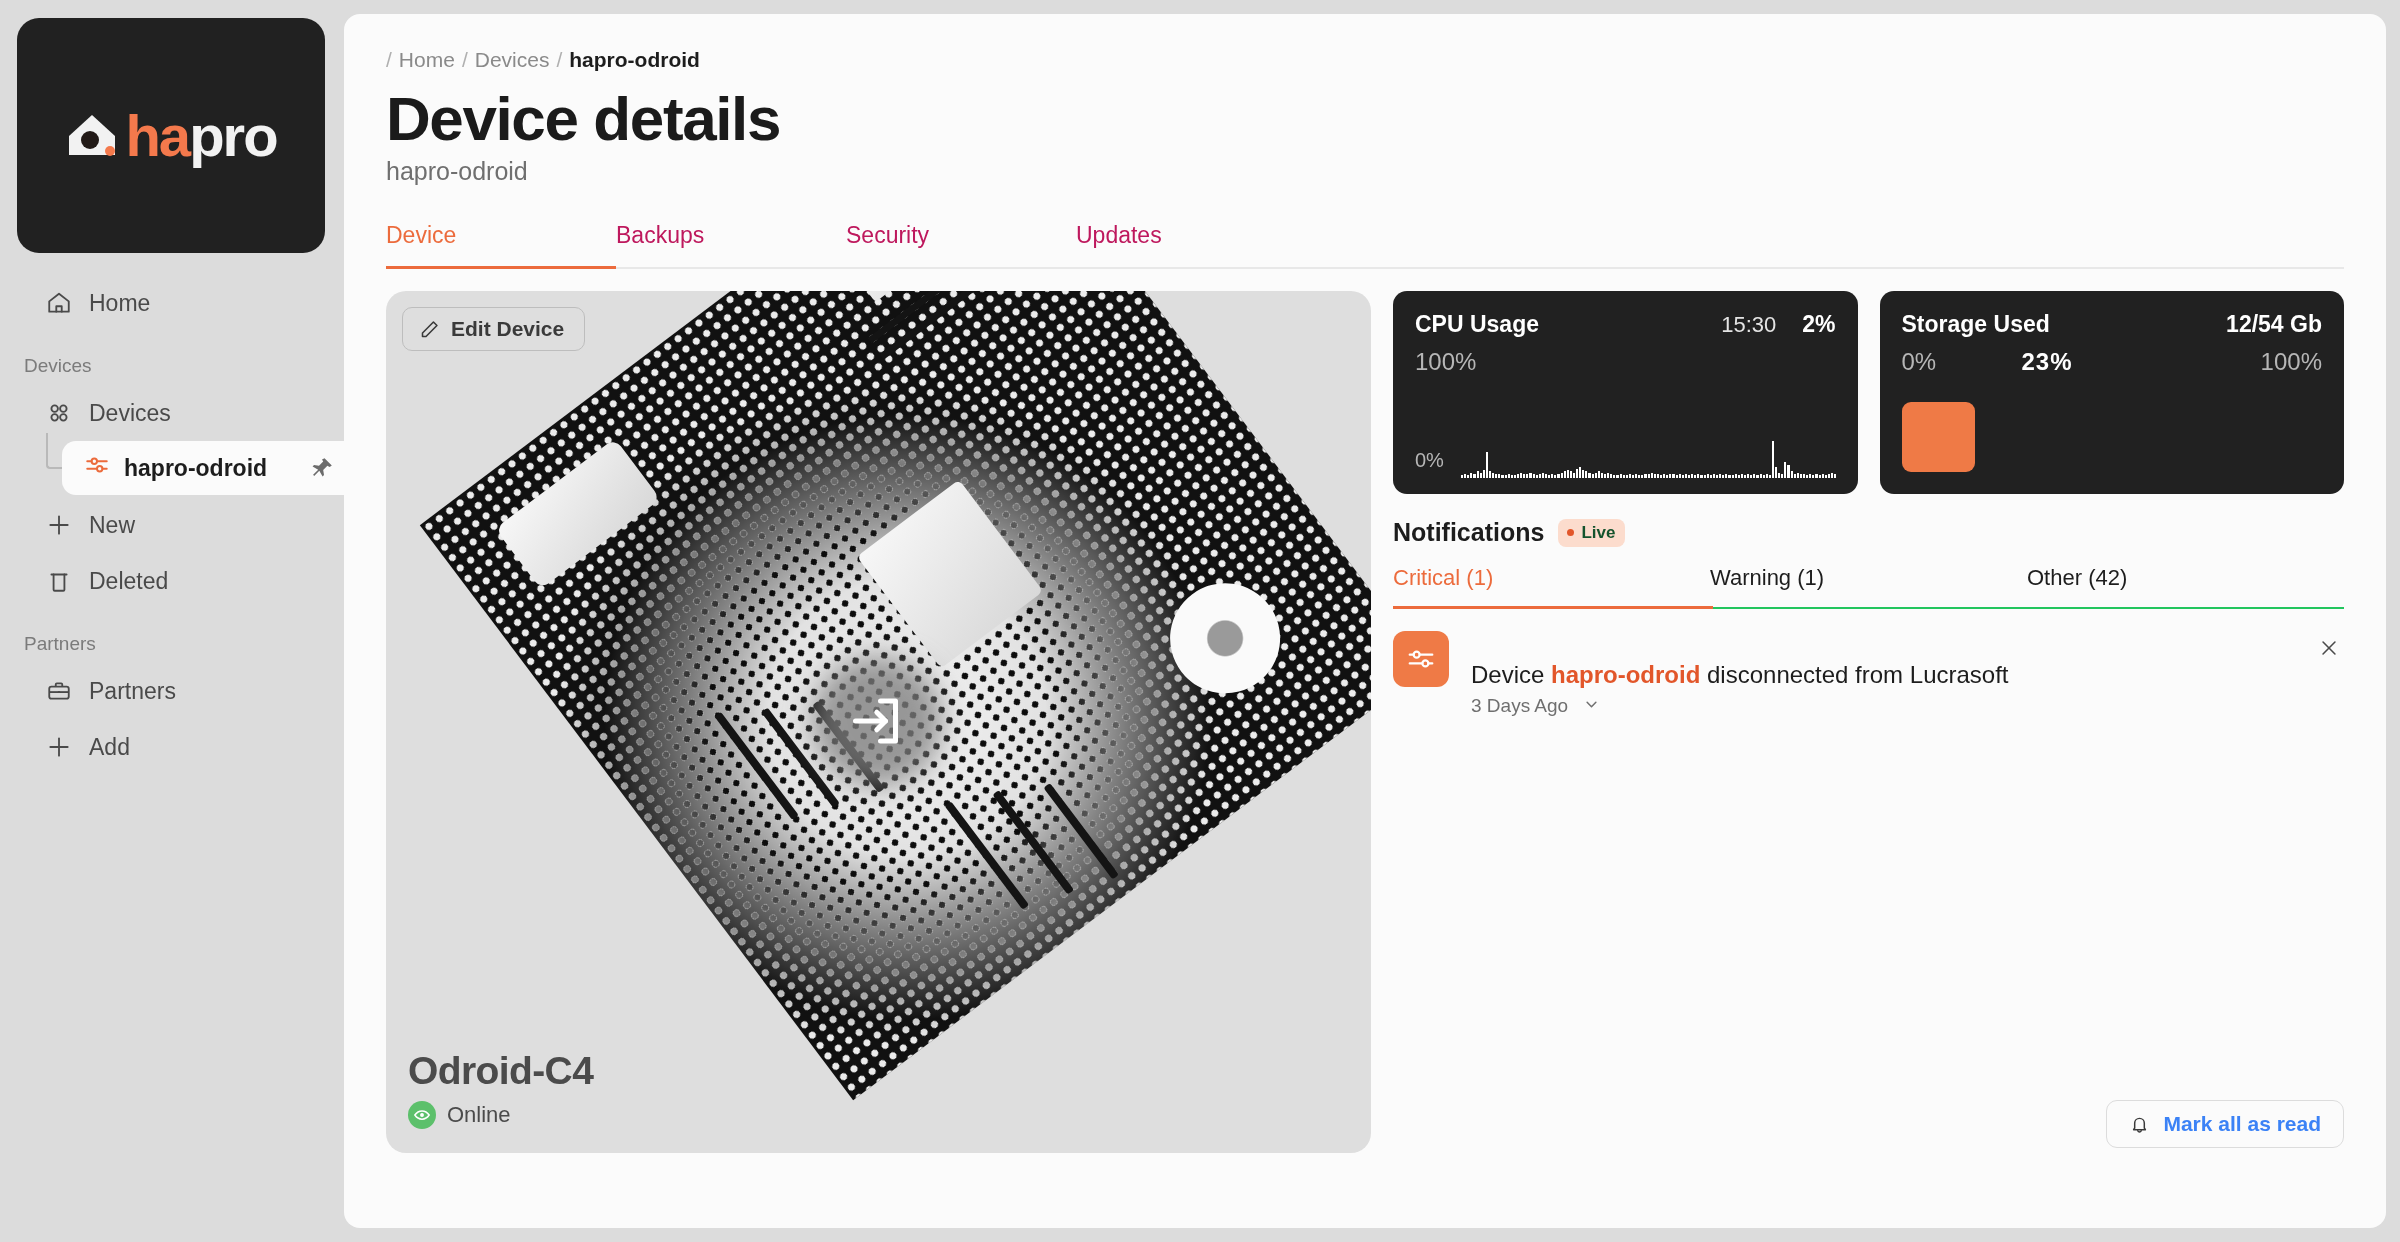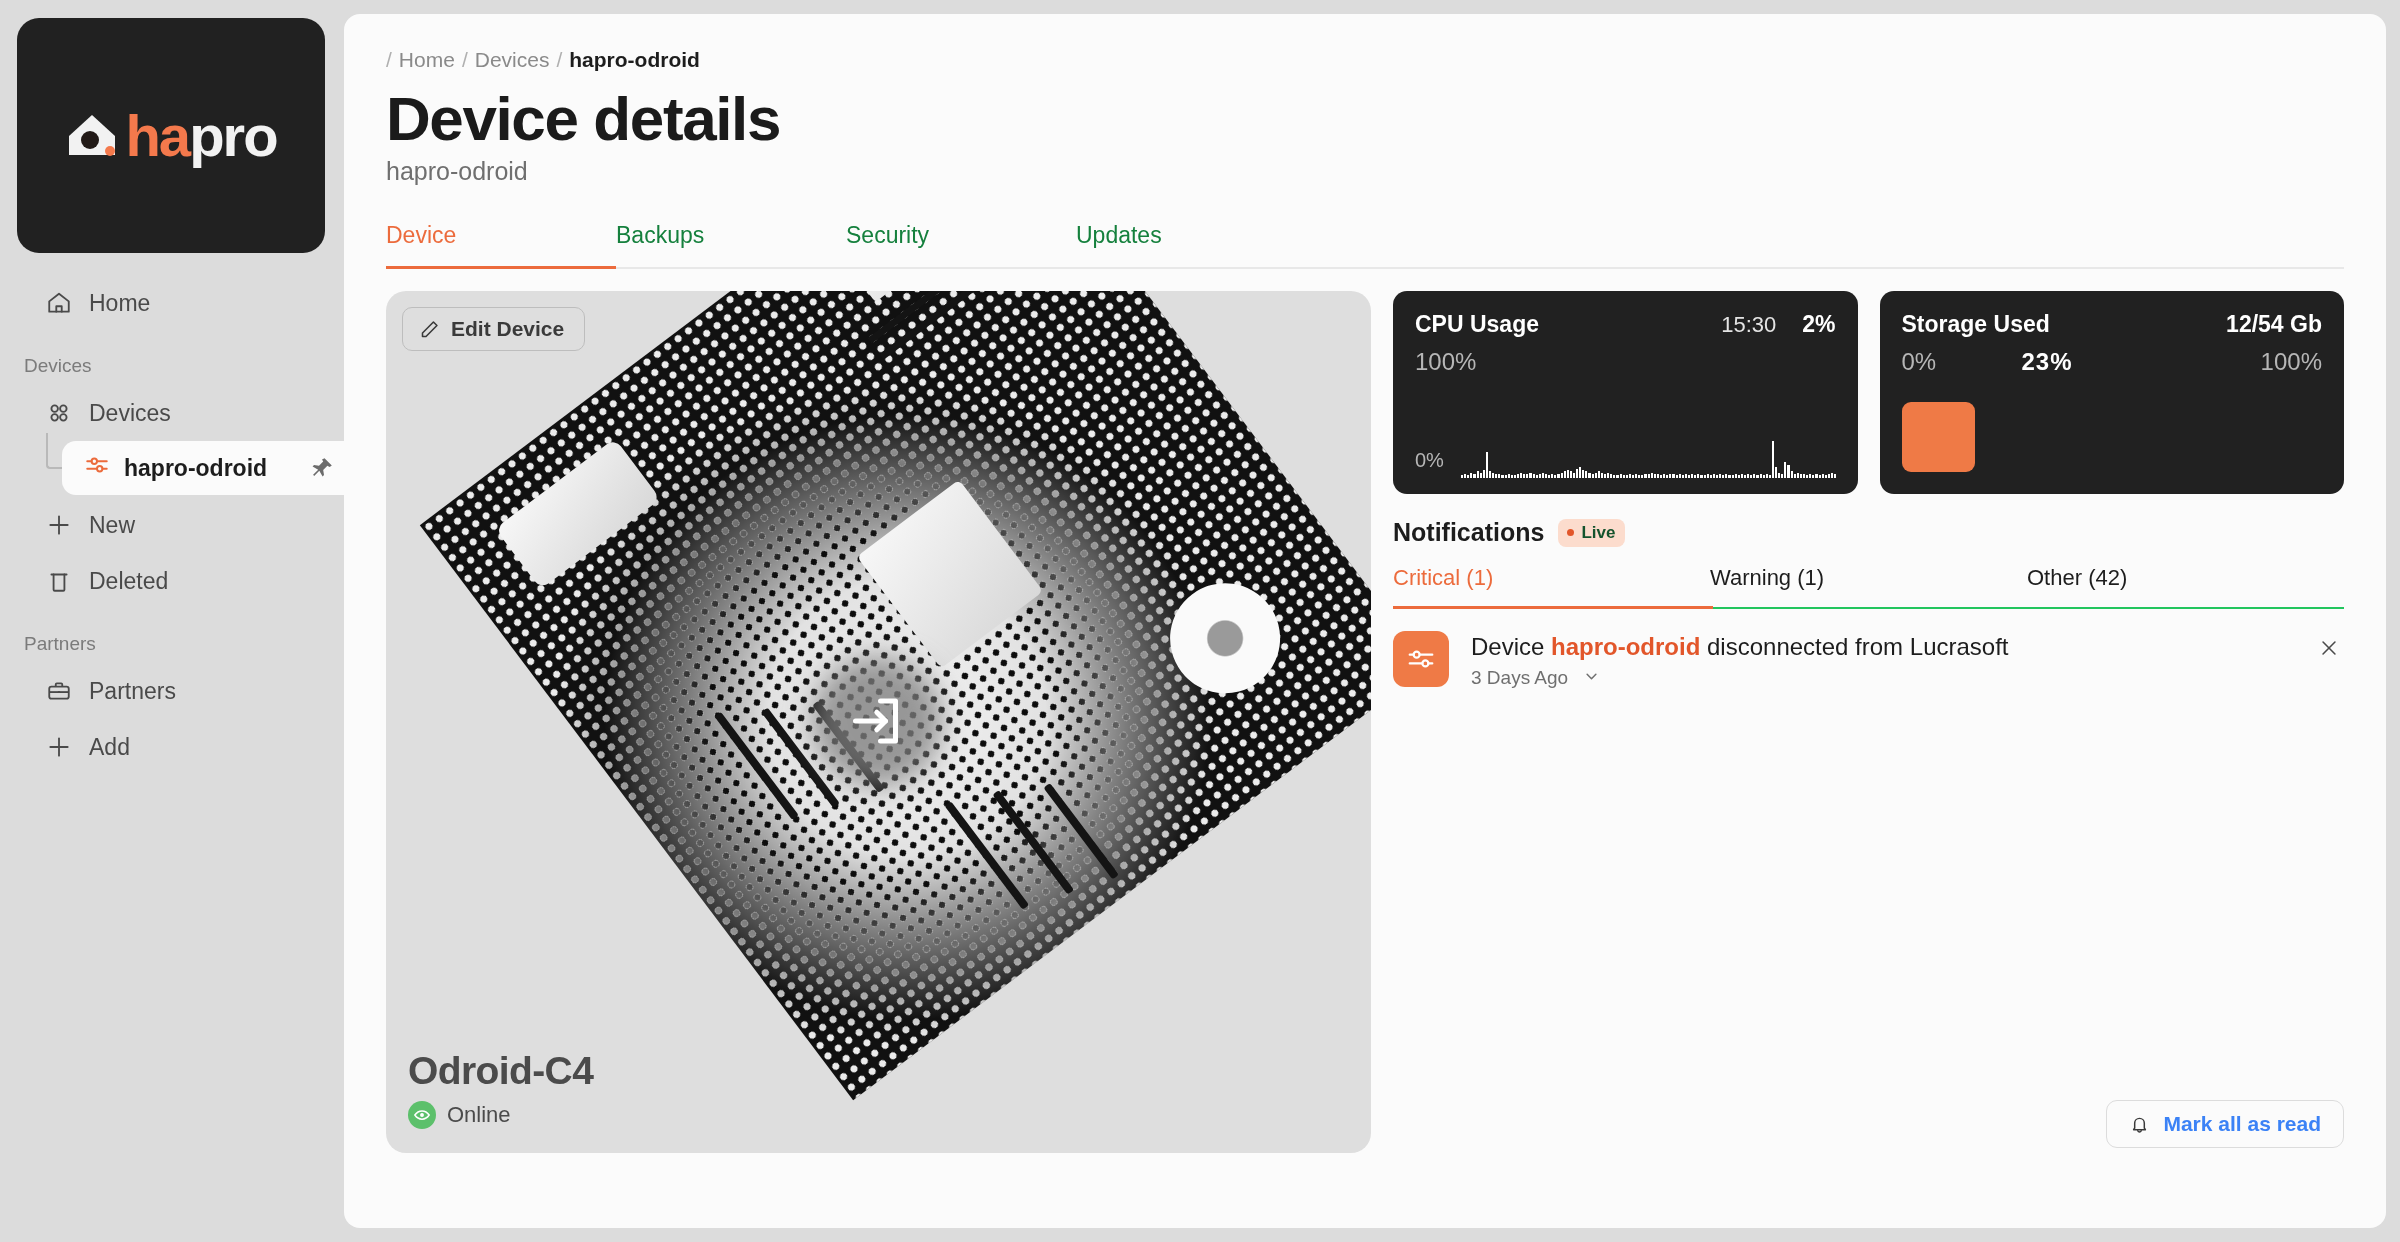--- a/index.html
+++ b/index.html
@@ -106,21 +106,21 @@
   .page-subtitle { font-size: 25px; color: #6f6f6f; }
 
   .tabs {
     display: flex;
     margin-top: 36px;
     border-bottom: 2px solid #e8e8e8;
     position: relative;
   }
   .tab {
     font-size: 23px;
-    color: #15803d;
+    color: #be185d;
     padding: 0 0 18px 0;
     width: 230px;
     cursor: pointer;
     position: relative;
   }
   .tab.active { color: #ec6b3c; }
   .tab.active::after {
     content: ""; position: absolute;
     left: 0; bottom: -2px; width: 230px; height: 3px;
     background: #ec6b3c;
@@ -292,21 +292,21 @@
     content: ""; position: absolute; left: 0; bottom: -2px;
     width: 320px; height: 3px; background: #ec6b3c;
   }
   .notif-list { padding-top: 22px; }
   .notif-item { display: flex; align-items: flex-start; gap: 22px; }
   .notif-ico {
     flex: 0 0 56px; width: 56px; height: 56px;
     background: #ef7a46; border-radius: 12px;
     display: flex; align-items: center; justify-content: center;
   }
-  .notif-body { flex: 1 1 auto; padding-top: 2px; }
+  .notif-body { flex: 1 1 auto; padding-top: 2px; margin-top: 28px; }
   .notif-text { font-size: 24px; color: #1d1d1d; }
   .notif-text .hl { color: #e2562a; font-weight: 700; }
   .notif-sub {
     margin-top: 6px; font-size: 19px; color: #6f6f6f;
     display: flex; align-items: center; gap: 16px;
   }
   .notif-close {
     flex: 0 0 30px; width: 30px; height: 30px;
     display: flex; align-items: center; justify-content: center;
     cursor: pointer; color: #4a4a4a; margin-top: 2px;

